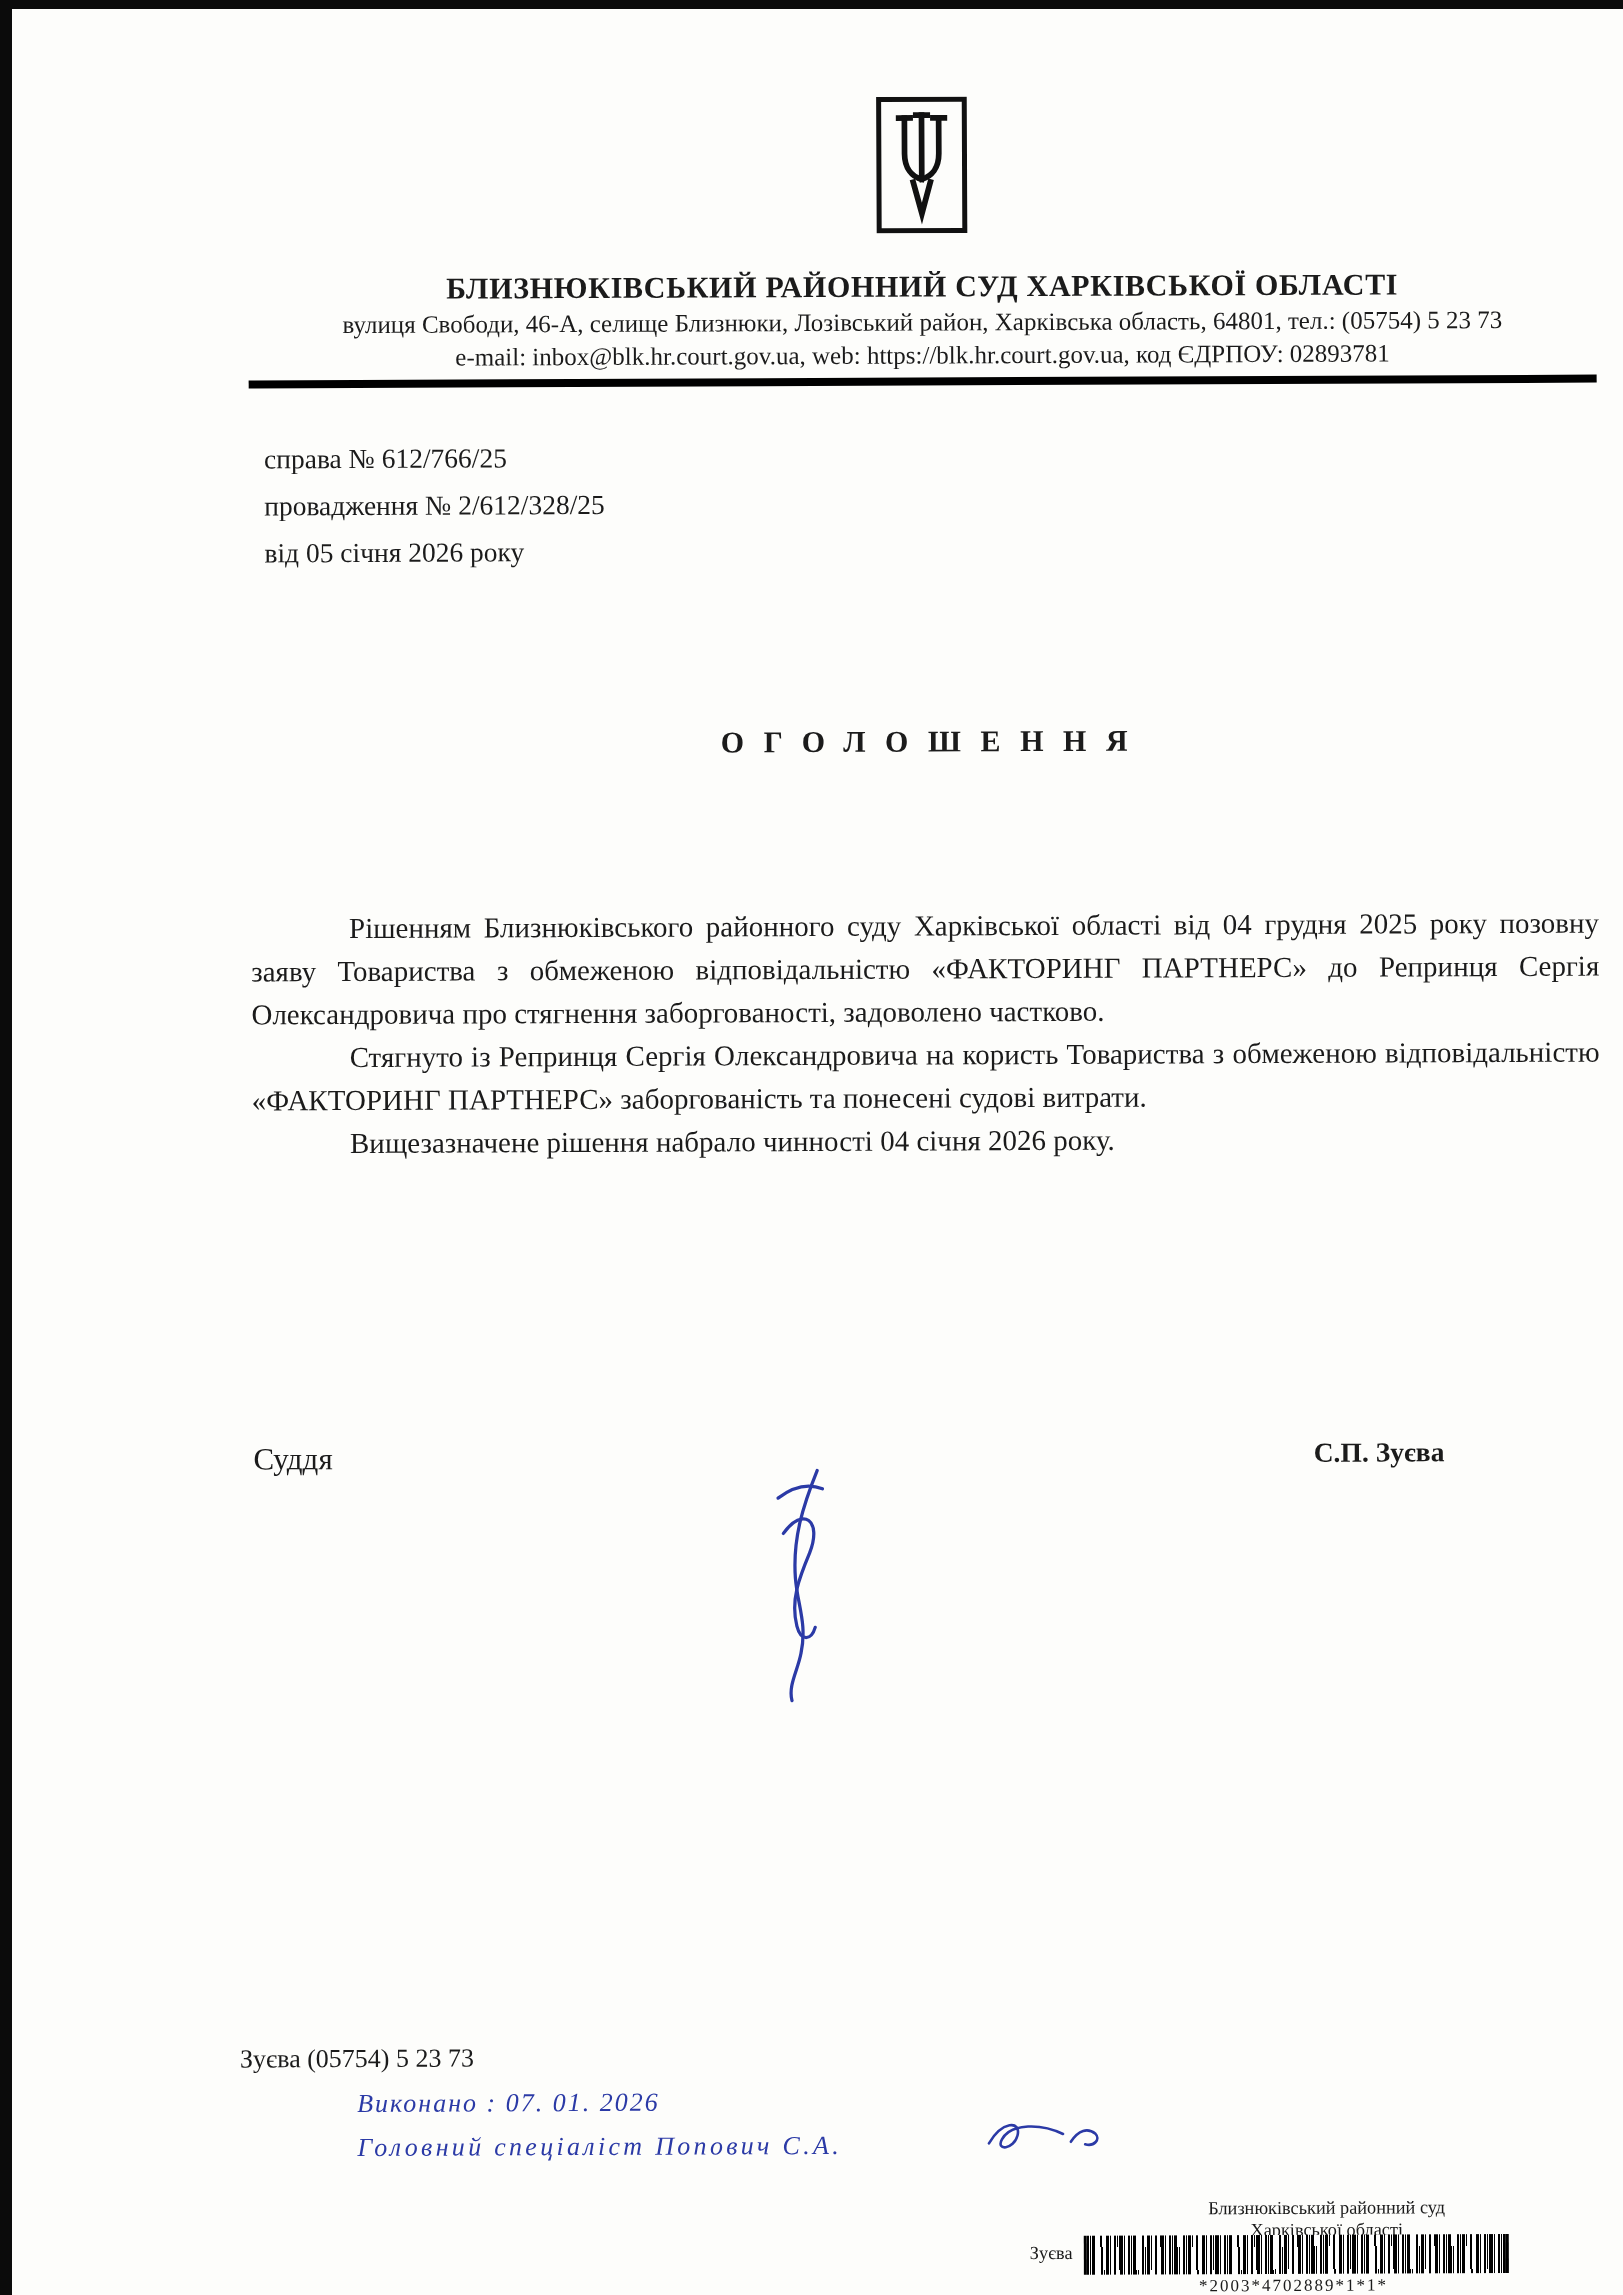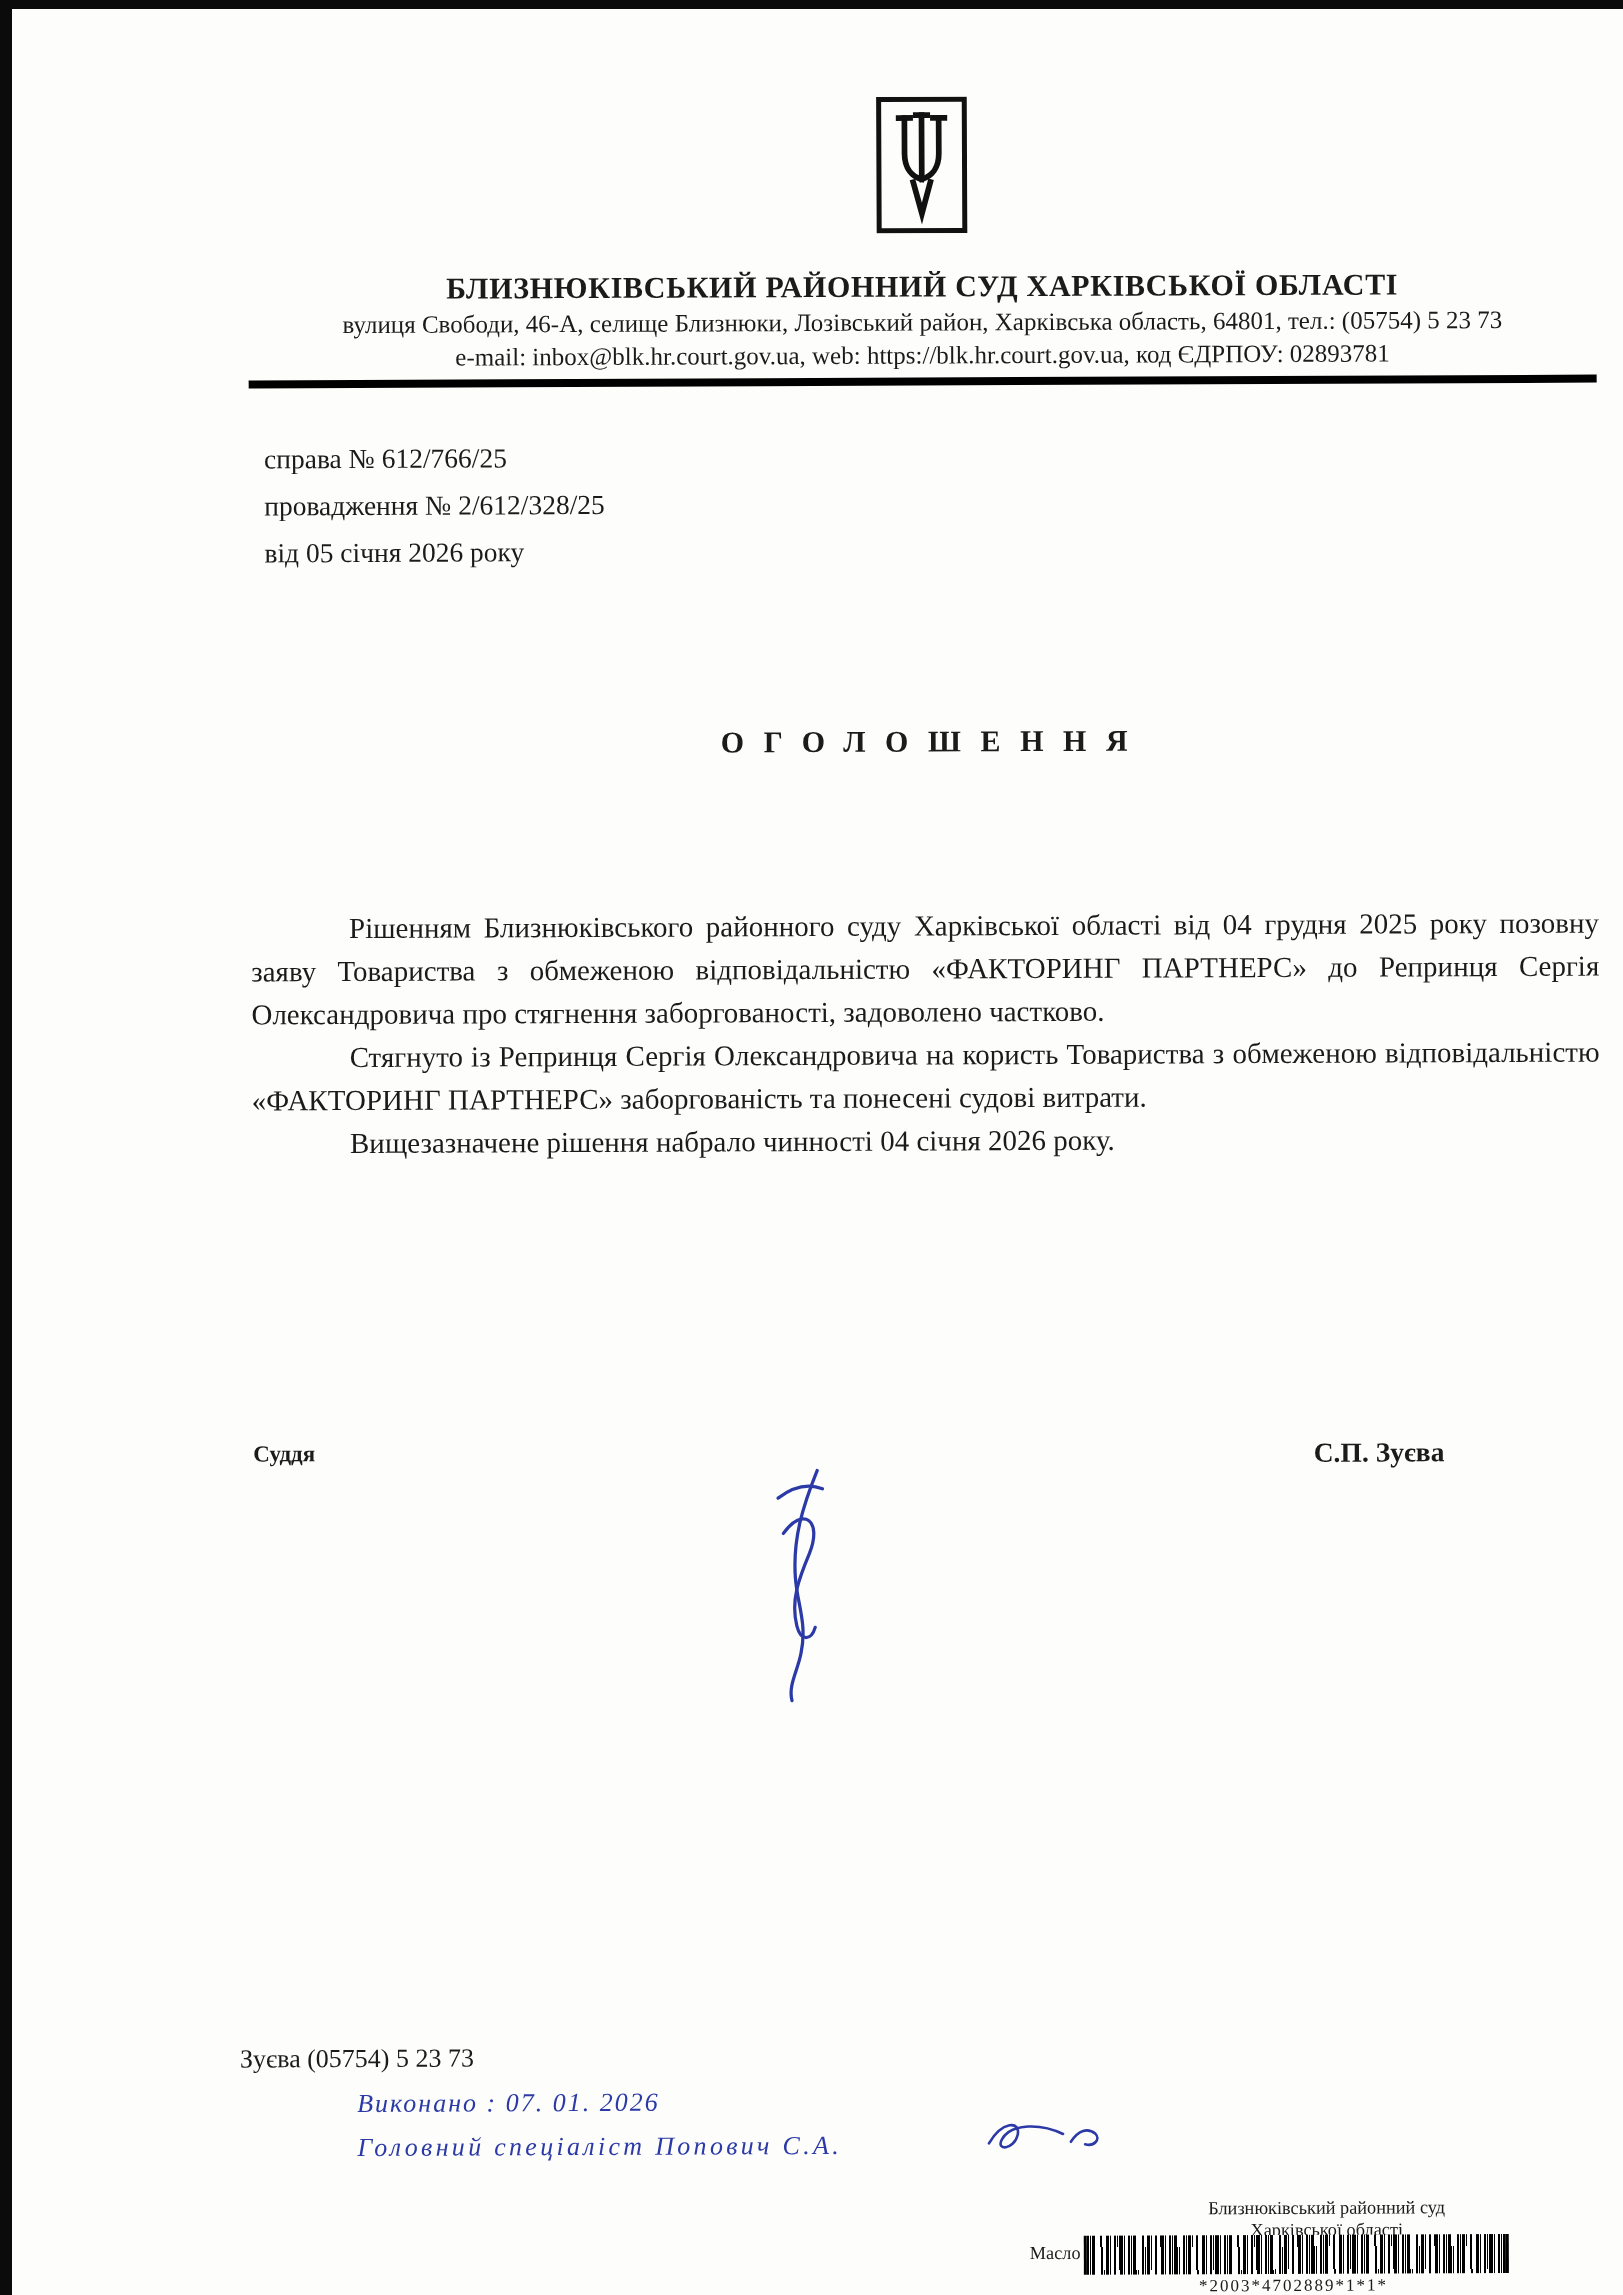--- a/index.html
+++ b/index.html
@@ -25,21 +25,21 @@
     font-size:30px;font-weight:bold;letter-spacing:19.6px;text-indent:19.6px;
   }
 
   .body-text{
     position:absolute;left:252px;top:905px;width:1348px;
     font-size:29px;line-height:43px;text-align:justify;
   }
   .body-text p{margin:0;text-indent:98px;}
 
   .sig-row{position:absolute;left:252px;top:1439px;width:1348px;height:39px;}
-  .sig-role{position:absolute;left:0;top:0;font-size:23px;font-weight:bold;text-align:center;}
+  .sig-role{position:absolute;left:0;top:0;font-size:31px;font-weight:normal;text-align:center;}
   .sig-name{position:absolute;right:157px;top:0;font-size:27.5px;font-weight:bold;}
   .judge-sign{position:absolute;left:753px;top:1460px;}
   .footer-phone{position:absolute;left:236px;top:2042px;font-size:26px;}
   .hw{position:absolute;font-style:italic;font-size:26px;letter-spacing:2px;color:#2b3aa6;}
   .hw-1{left:353px;top:2087px;}
   .hw-2{left:353px;top:2131px;letter-spacing:3.3px;}
   .clerk-sign{position:absolute;left:975px;top:2113px;}
 
   .stamp-block{position:absolute;left:1132px;top:2199px;width:380px;text-align:center;font-size:18.3px;line-height:22px;}
   .stamp-operator{position:absolute;left:1025px;top:2244px;font-size:18.3px;}
@@ -117,21 +117,21 @@
         <path d="M14 48 C34 14 64 12 58 36 C52 58 24 60 34 42 C48 16 96 18 128 34"></path>
         <path d="M140 46 C152 28 166 24 178 34 C186 42 176 54 162 50"></path>
       </g>
     </svg>
 
     <div class="stamp-block">
       <div>Близнюківський районний суд</div>
       <div>Харківської області</div>
     </div>
 
-    <div class="stamp-operator">Масло</div>
+    <div class="stamp-operator">Зуєва</div>
 
     <div class="barcode"></div>
     <div class="barcode-label">*2003*4702889*1*1*</div>
 
   </div>
 
   <div class="scan-edge-top"></div>
   <div class="scan-edge-left"></div>
 
 </div>

